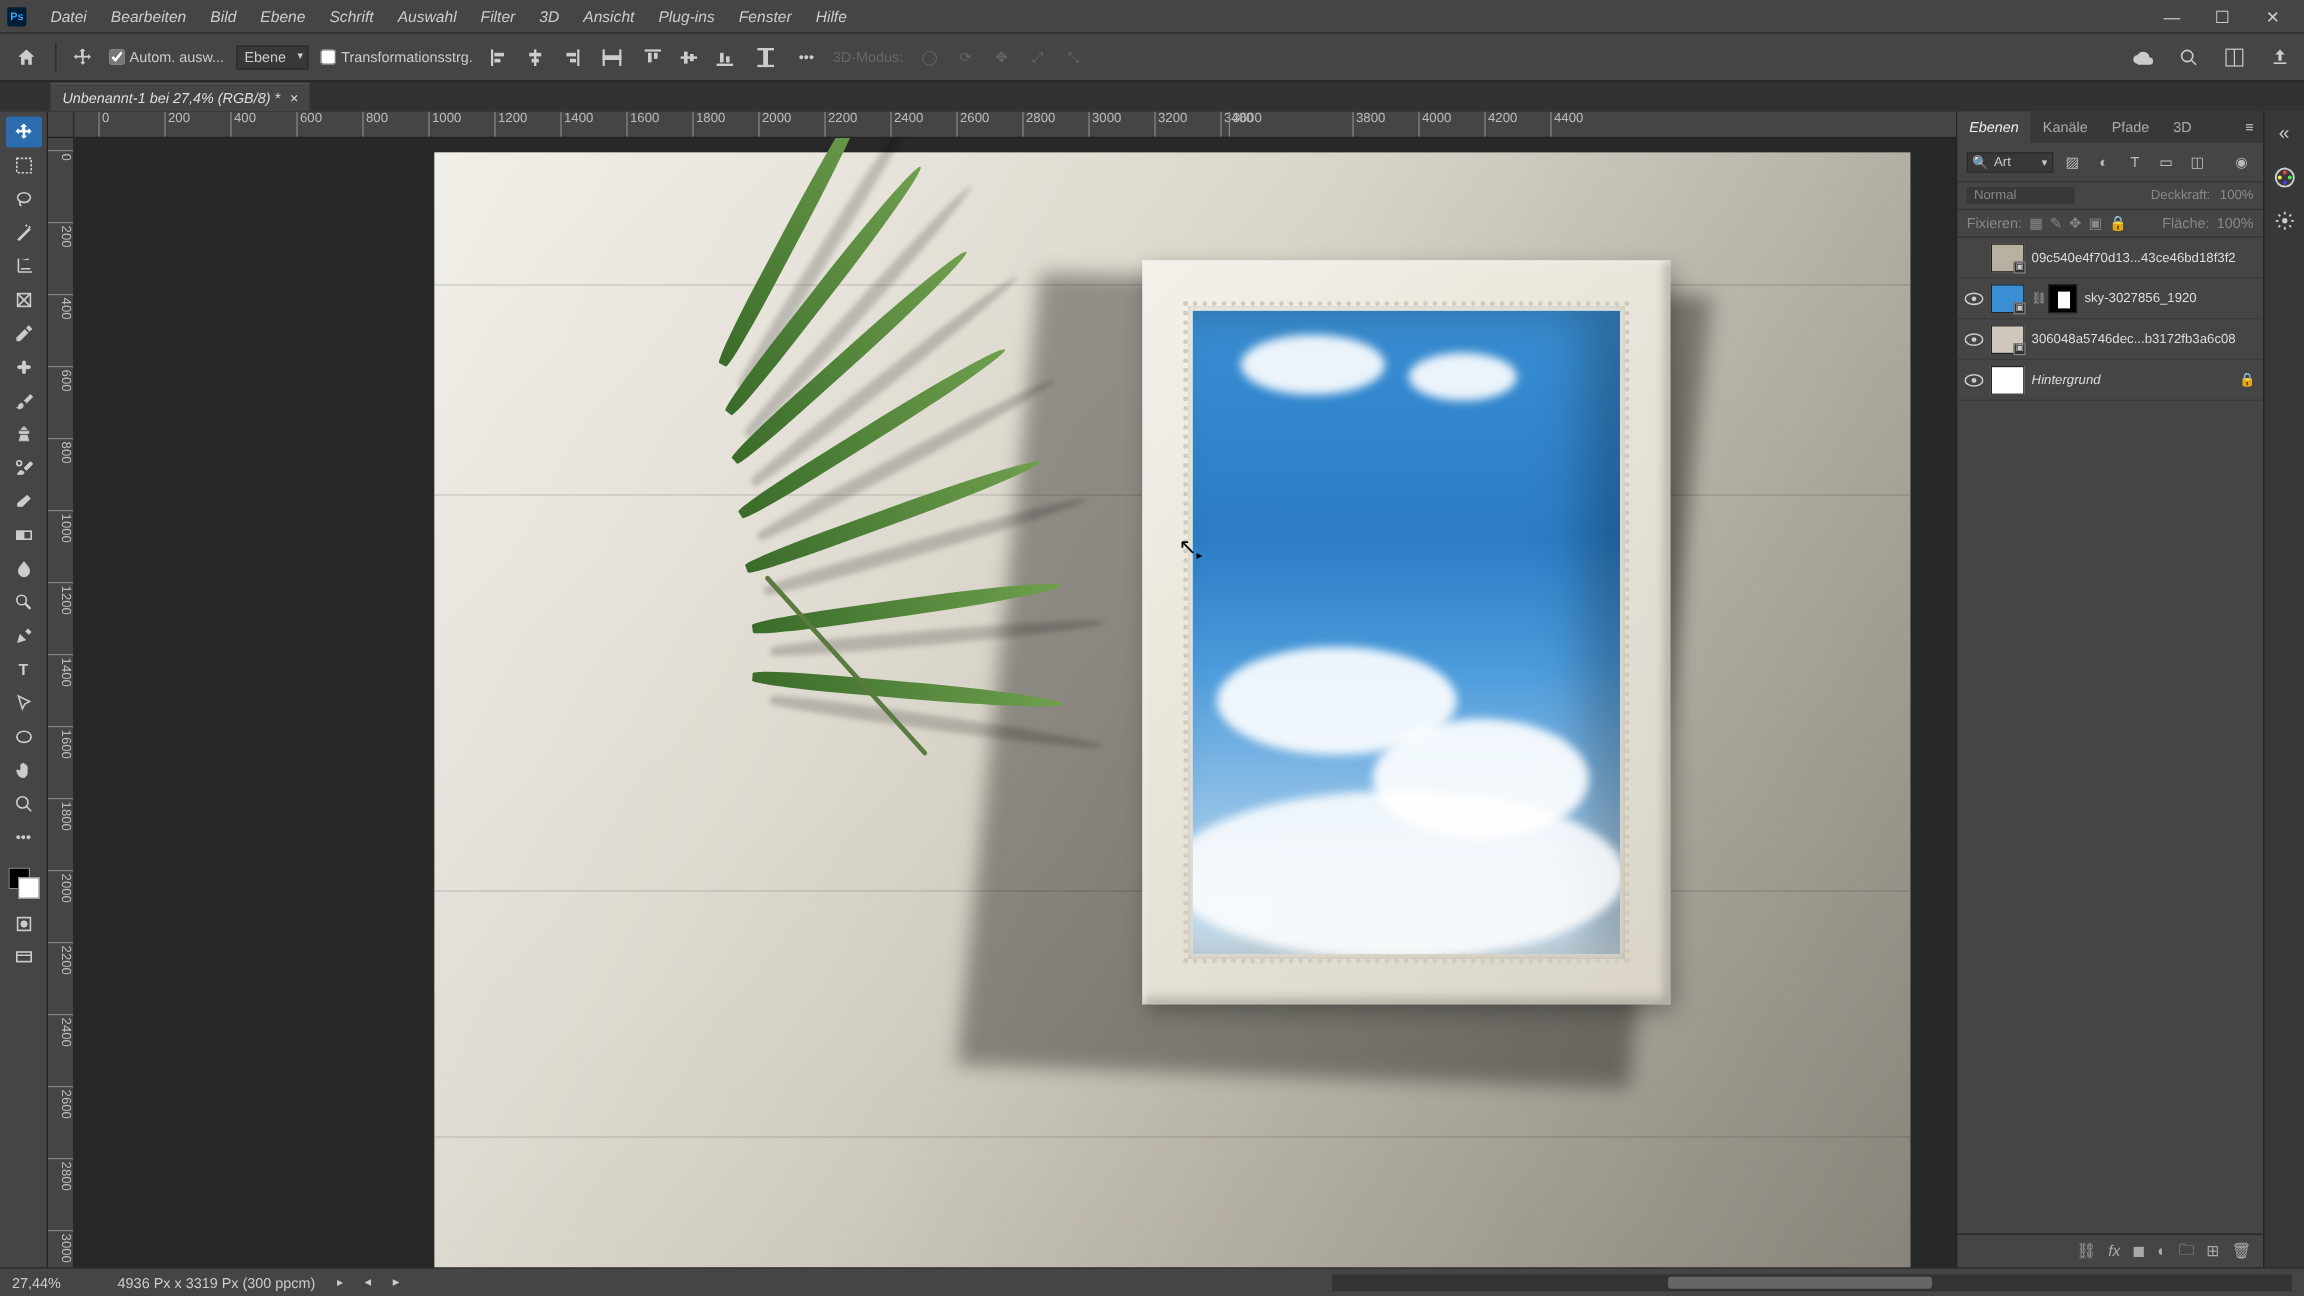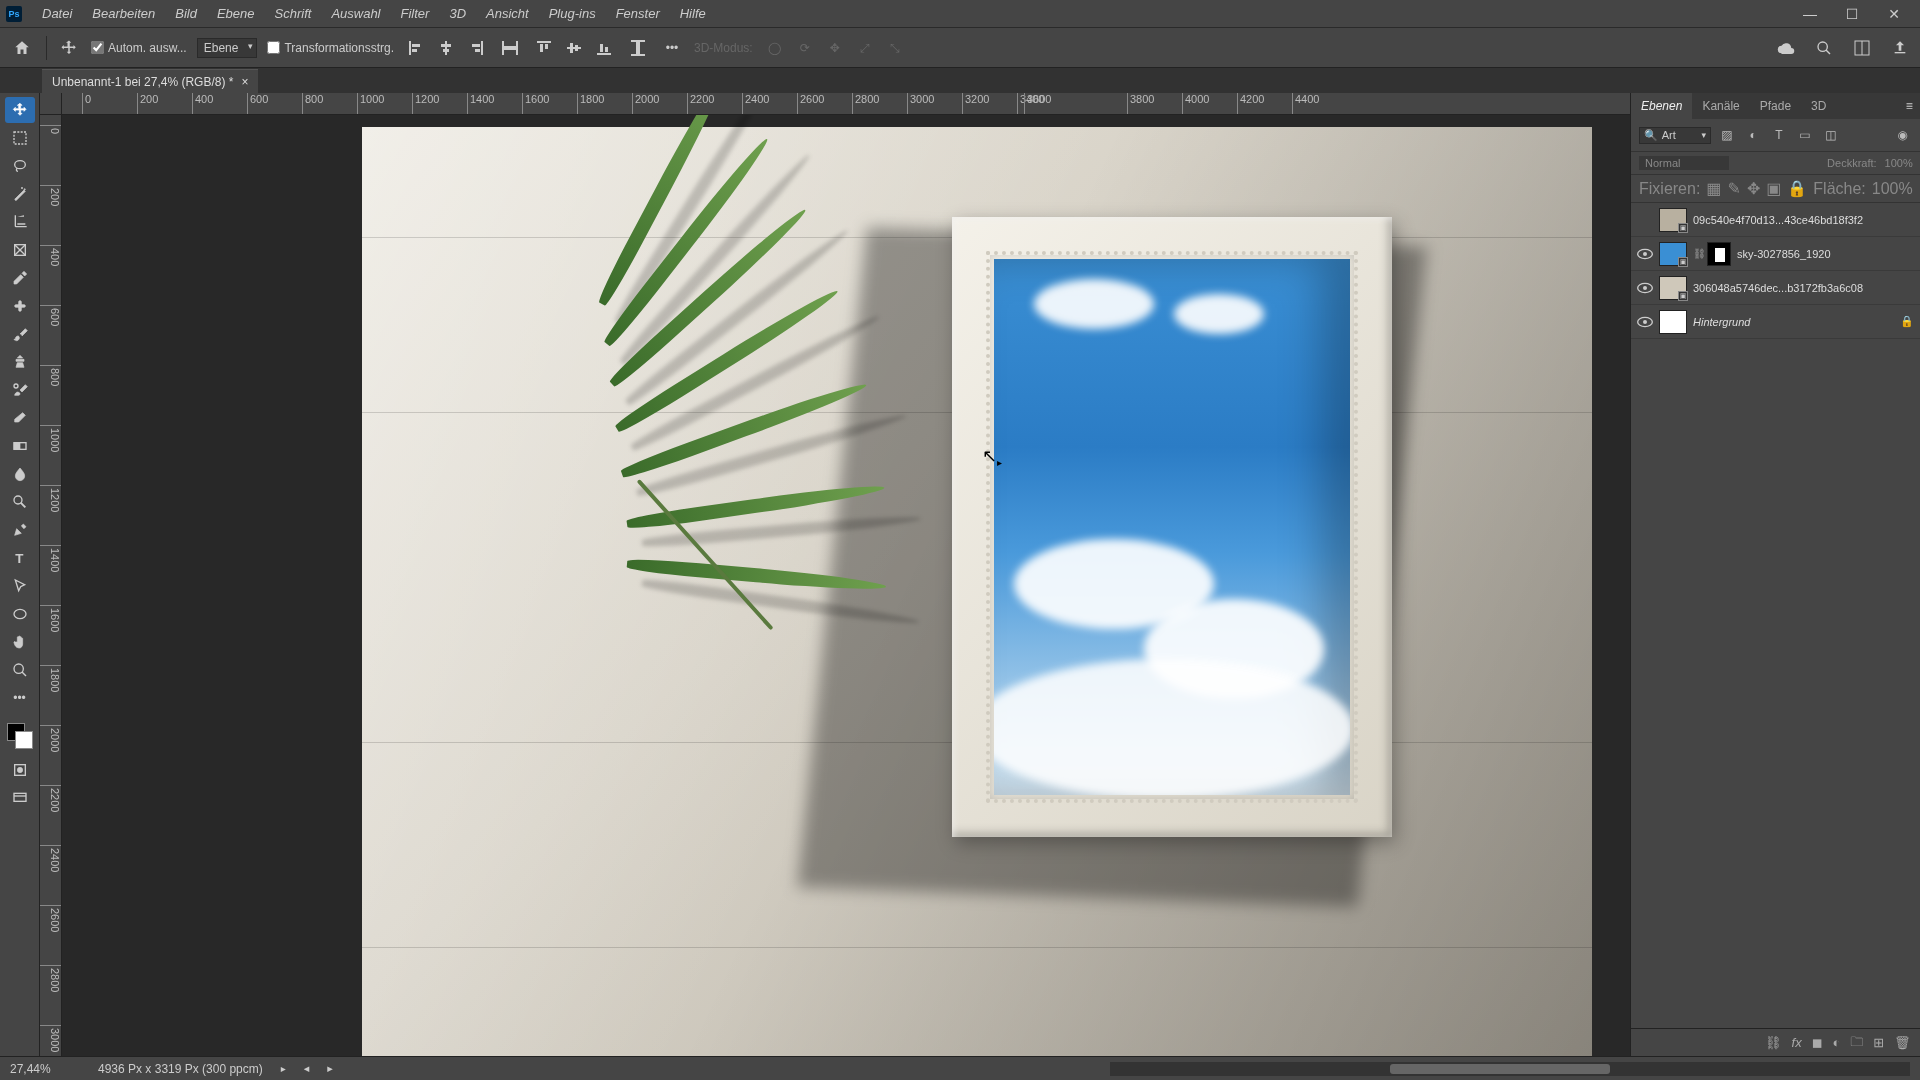--- a/index.html
+++ b/index.html
@@ -19,21 +19,21 @@
 .optionsbar .divider { width: 1px; height: 24px; background: #2a2a2a; }
 .optionsbar .chk { display: flex; align-items: center; gap: 4px; }
 .optionsbar .chk input { accent-color: #777; }
 .optionsbar .dd { background: #383838; border: 1px solid #2a2a2a; padding: 2px 18px 2px 6px; position: relative; font-size: 12px; }
 .optionsbar .dd::after { content: "▾"; position: absolute; right: 4px; font-size: 9px; }
 .optionsbar .align-group { display: flex; gap: 6px; }
 .optionsbar .right { margin-left: auto; display: flex; gap: 14px; align-items: center; }
 .optionsbar .disabled { color: #666; }
 
 
-.doctab-row { height: 26px; background: #323232; display: flex; align-items: flex-end; padding-left: 42px; border-top: 1px solid #222; }
+.doctab-row { height: 26px; background: #323232; display: flex; align-items: flex-end; padding-left: 42px; border-top: 1px solid #222; font-style: italic; }
 .doctab { background: #454545; height: 24px; padding: 0 10px; display: flex; align-items: center; font-size: 12px; color: #ddd; border-top: 1px solid #555; }
 .doctab .close { margin-left: 8px; font-size: 12px; }
 
 
 .mainrow { display: flex; height: calc(1080px - 27px - 40px - 26px - 24px); }
 
 
 .toolbar { width: 40px; background: #454545; border-right: 1px solid #222; display: flex; flex-direction: column; align-items: center; padding-top: 4px; gap: 2px; }
 .toolbar .tool { width: 30px; height: 26px; display: flex; align-items: center; justify-content: center; color: #ccc; font-size: 16px; border-radius: 3px; }
 .toolbar .tool.active { background: #2c6db0; color: #fff; }
@@ -70,21 +70,21 @@
 .panel-stack { flex: 1; display: flex; flex-direction: column; }
 .panel-tabs { height: 26px; display: flex; align-items: center; font-size: 12px; background: #383838; }
 .panel-tabs .ptab { padding: 0 10px; height: 100%; display: flex; align-items: center; color: #aaa; }
 .panel-tabs .ptab.active { background: #454545; color: #eee; font-style: italic; }
 .panel-tabs .menu { margin-left: auto; padding: 0 8px; }
 .layers-header { padding: 6px 8px; display: flex; align-items: center; gap: 6px; font-size: 12px; border-bottom: 1px solid #333; }
 .layers-header .search { flex: 0 0 72px; background: #383838; border: 1px solid #2a2a2a; padding: 1px 4px; display: flex; align-items: center; gap: 4px; font-size: 11px; }
 .layers-header .filt { width: 20px; height: 20px; display: flex; align-items: center; justify-content: center; color: #bbb; }
 .blend-row { padding: 4px 8px; display: flex; align-items: center; gap: 8px; font-size: 11px; color: #888; border-bottom: 1px solid #333; }
 .blend-row .bm { background: #383838; padding: 1px 6px; width: 90px; }
-.lock-row { padding: 4px 8px; display: flex; align-items: center; gap: 6px; font-size: 16px; color: #888; border-bottom: 1px solid #333; }
+.lock-row { padding: 4px 8px; display: flex; align-items: center; gap: 6px; font-size: 12px; color: #888; border-bottom: 1px solid #333; }
 .layers-list { flex: 1; overflow: auto; }
 .layer { display: flex; align-items: center; height: 34px; border-bottom: 1px solid #3a3a3a; font-size: 11px; }
 .layer .vis { width: 28px; display: flex; justify-content: center; }
 .layer .thumb { width: 28px; height: 24px; background: #888; border: 1px solid #222; margin-right: 6px; flex-shrink: 0; }
 .layer .mask { width: 24px; height: 24px; background: #000; border: 1px solid #222; margin-right: 6px; flex-shrink: 0; position: relative; }
 .layer .mask::after { content: ""; position: absolute; left: 7px; top: 5px; width: 10px; height: 14px; background: #fff; }
 .layer .link { width: 14px; font-size: 10px; color: #aaa; }
 .layer .lname { flex: 1; color: #ddd; white-space: nowrap; overflow: hidden; text-overflow: ellipsis; padding-right: 6px; }
 .layer .lock { width: 20px; font-size: 11px; color: #aaa; }
 .panel-footer { height: 28px; border-top: 1px solid #222; display: flex; align-items: center; justify-content: flex-end; gap: 10px; padding: 0 10px; font-size: 13px; color: #aaa; }

